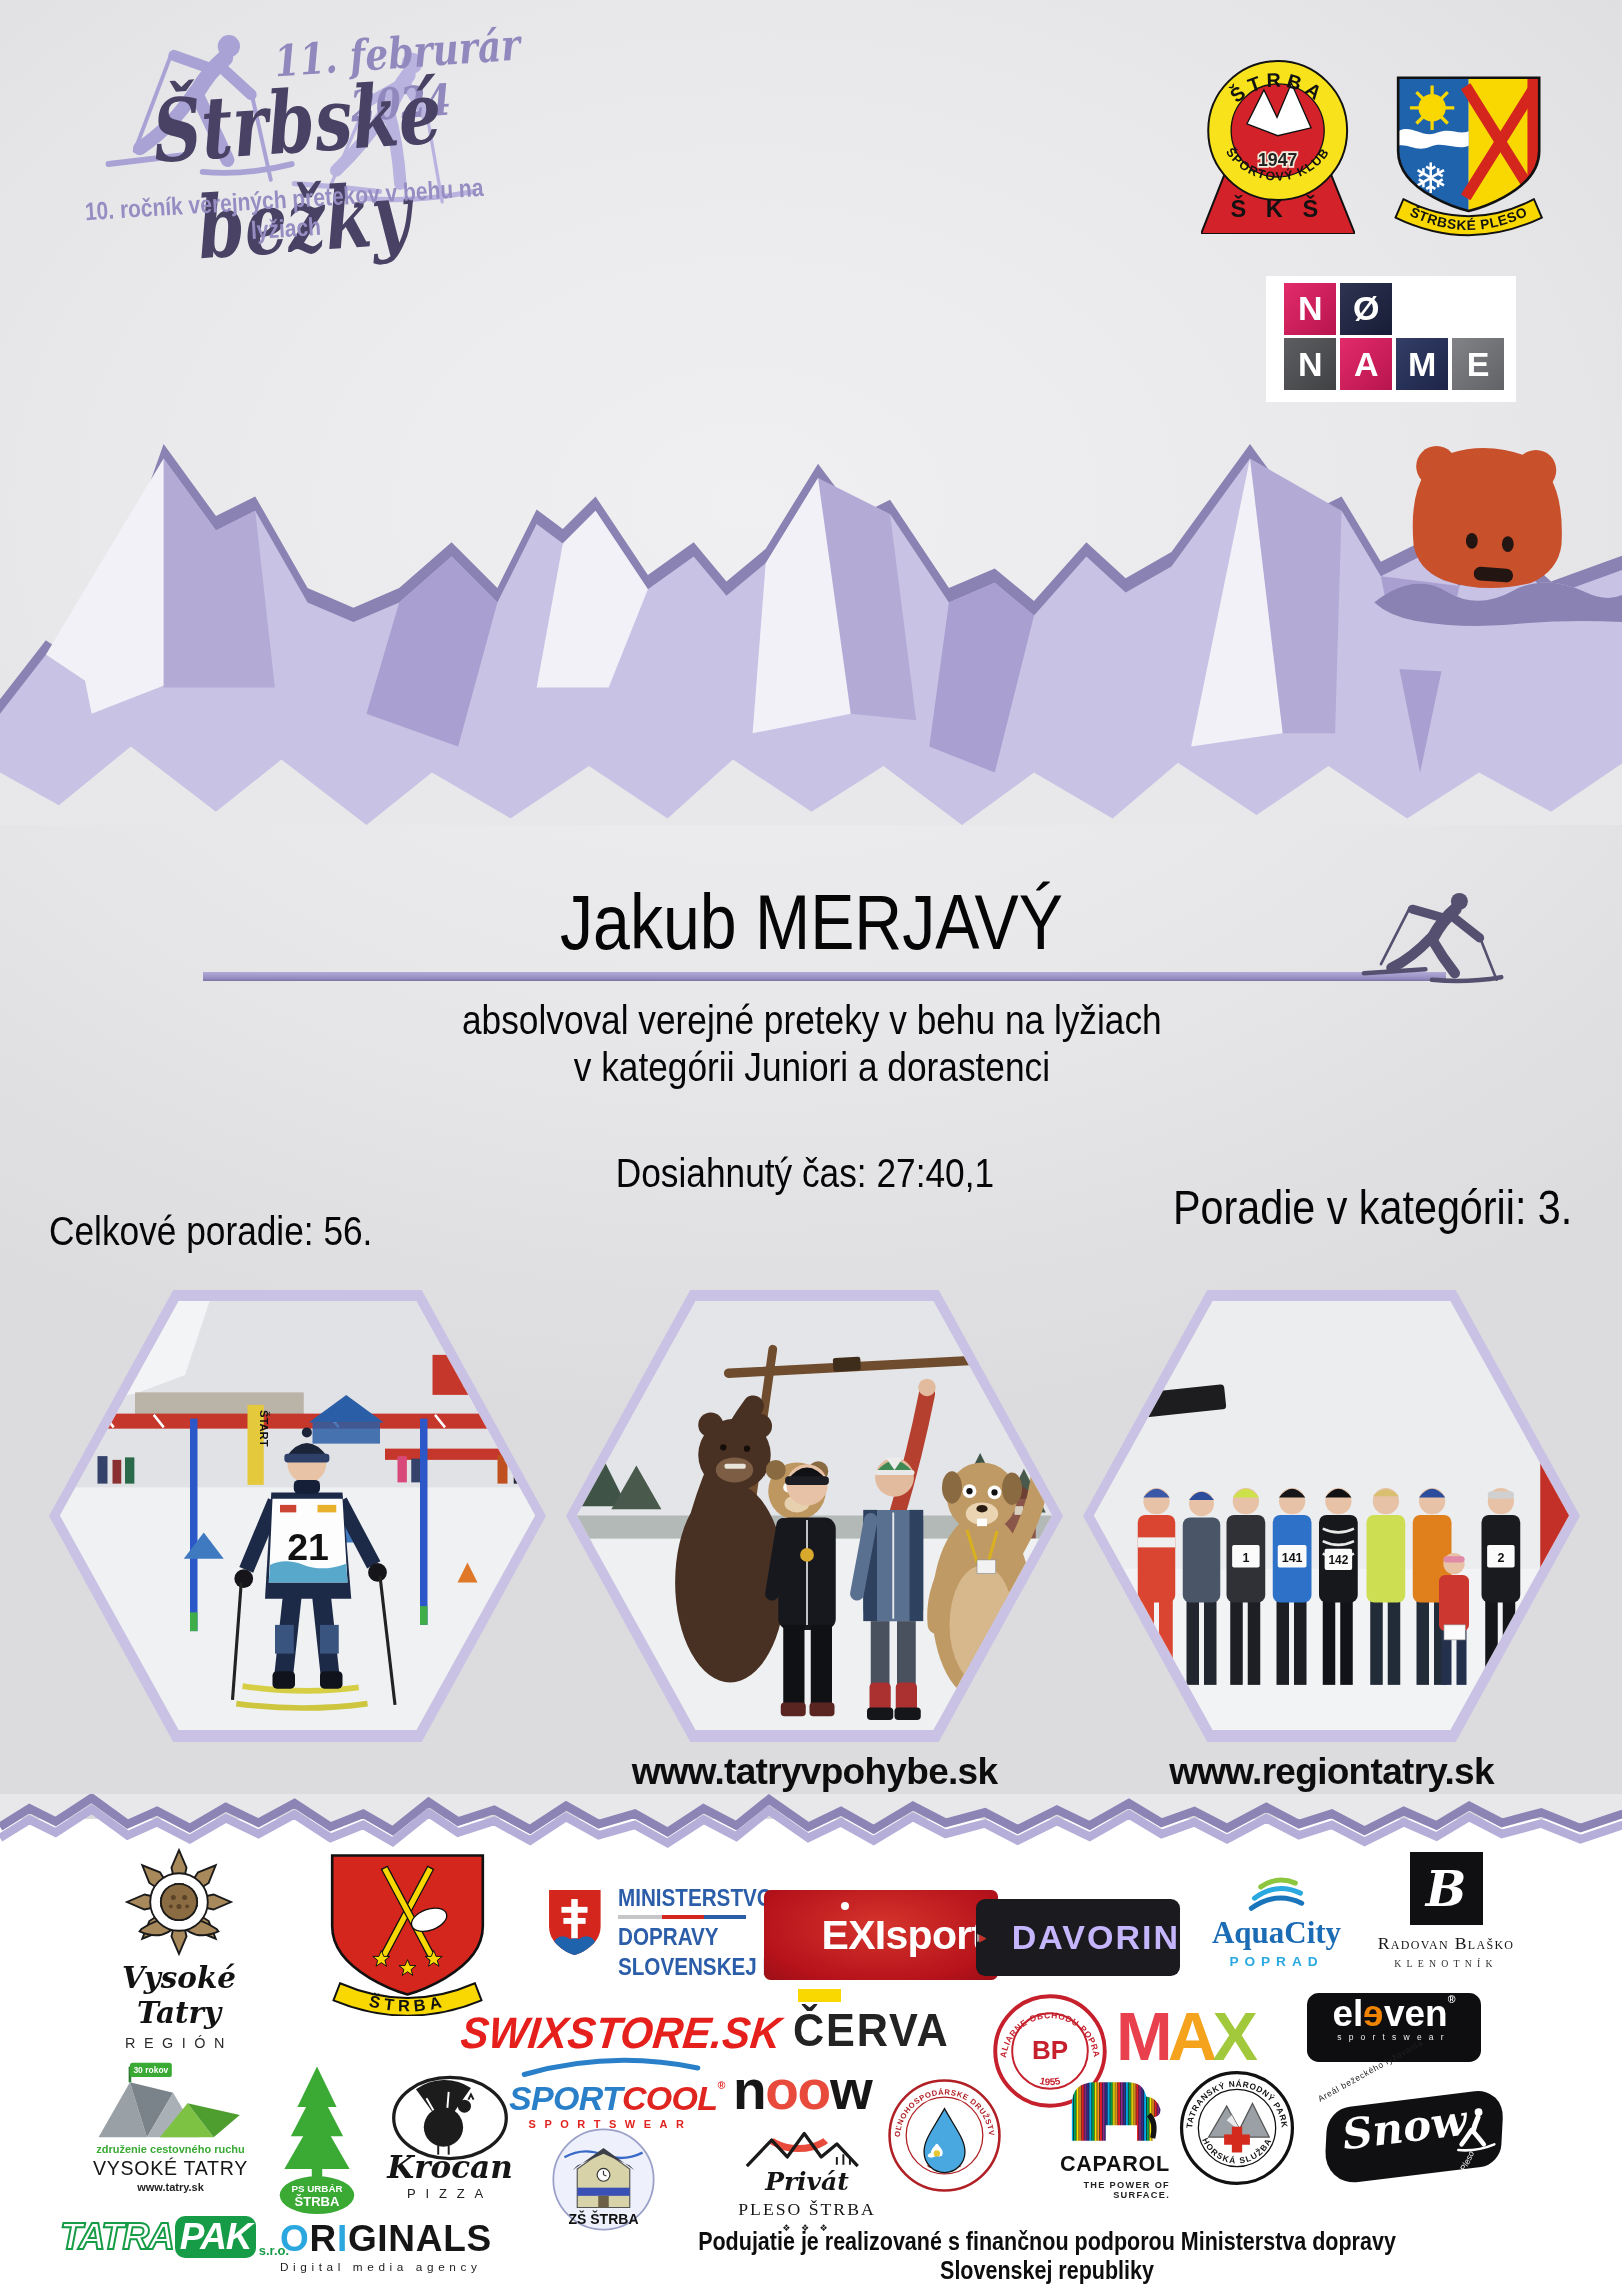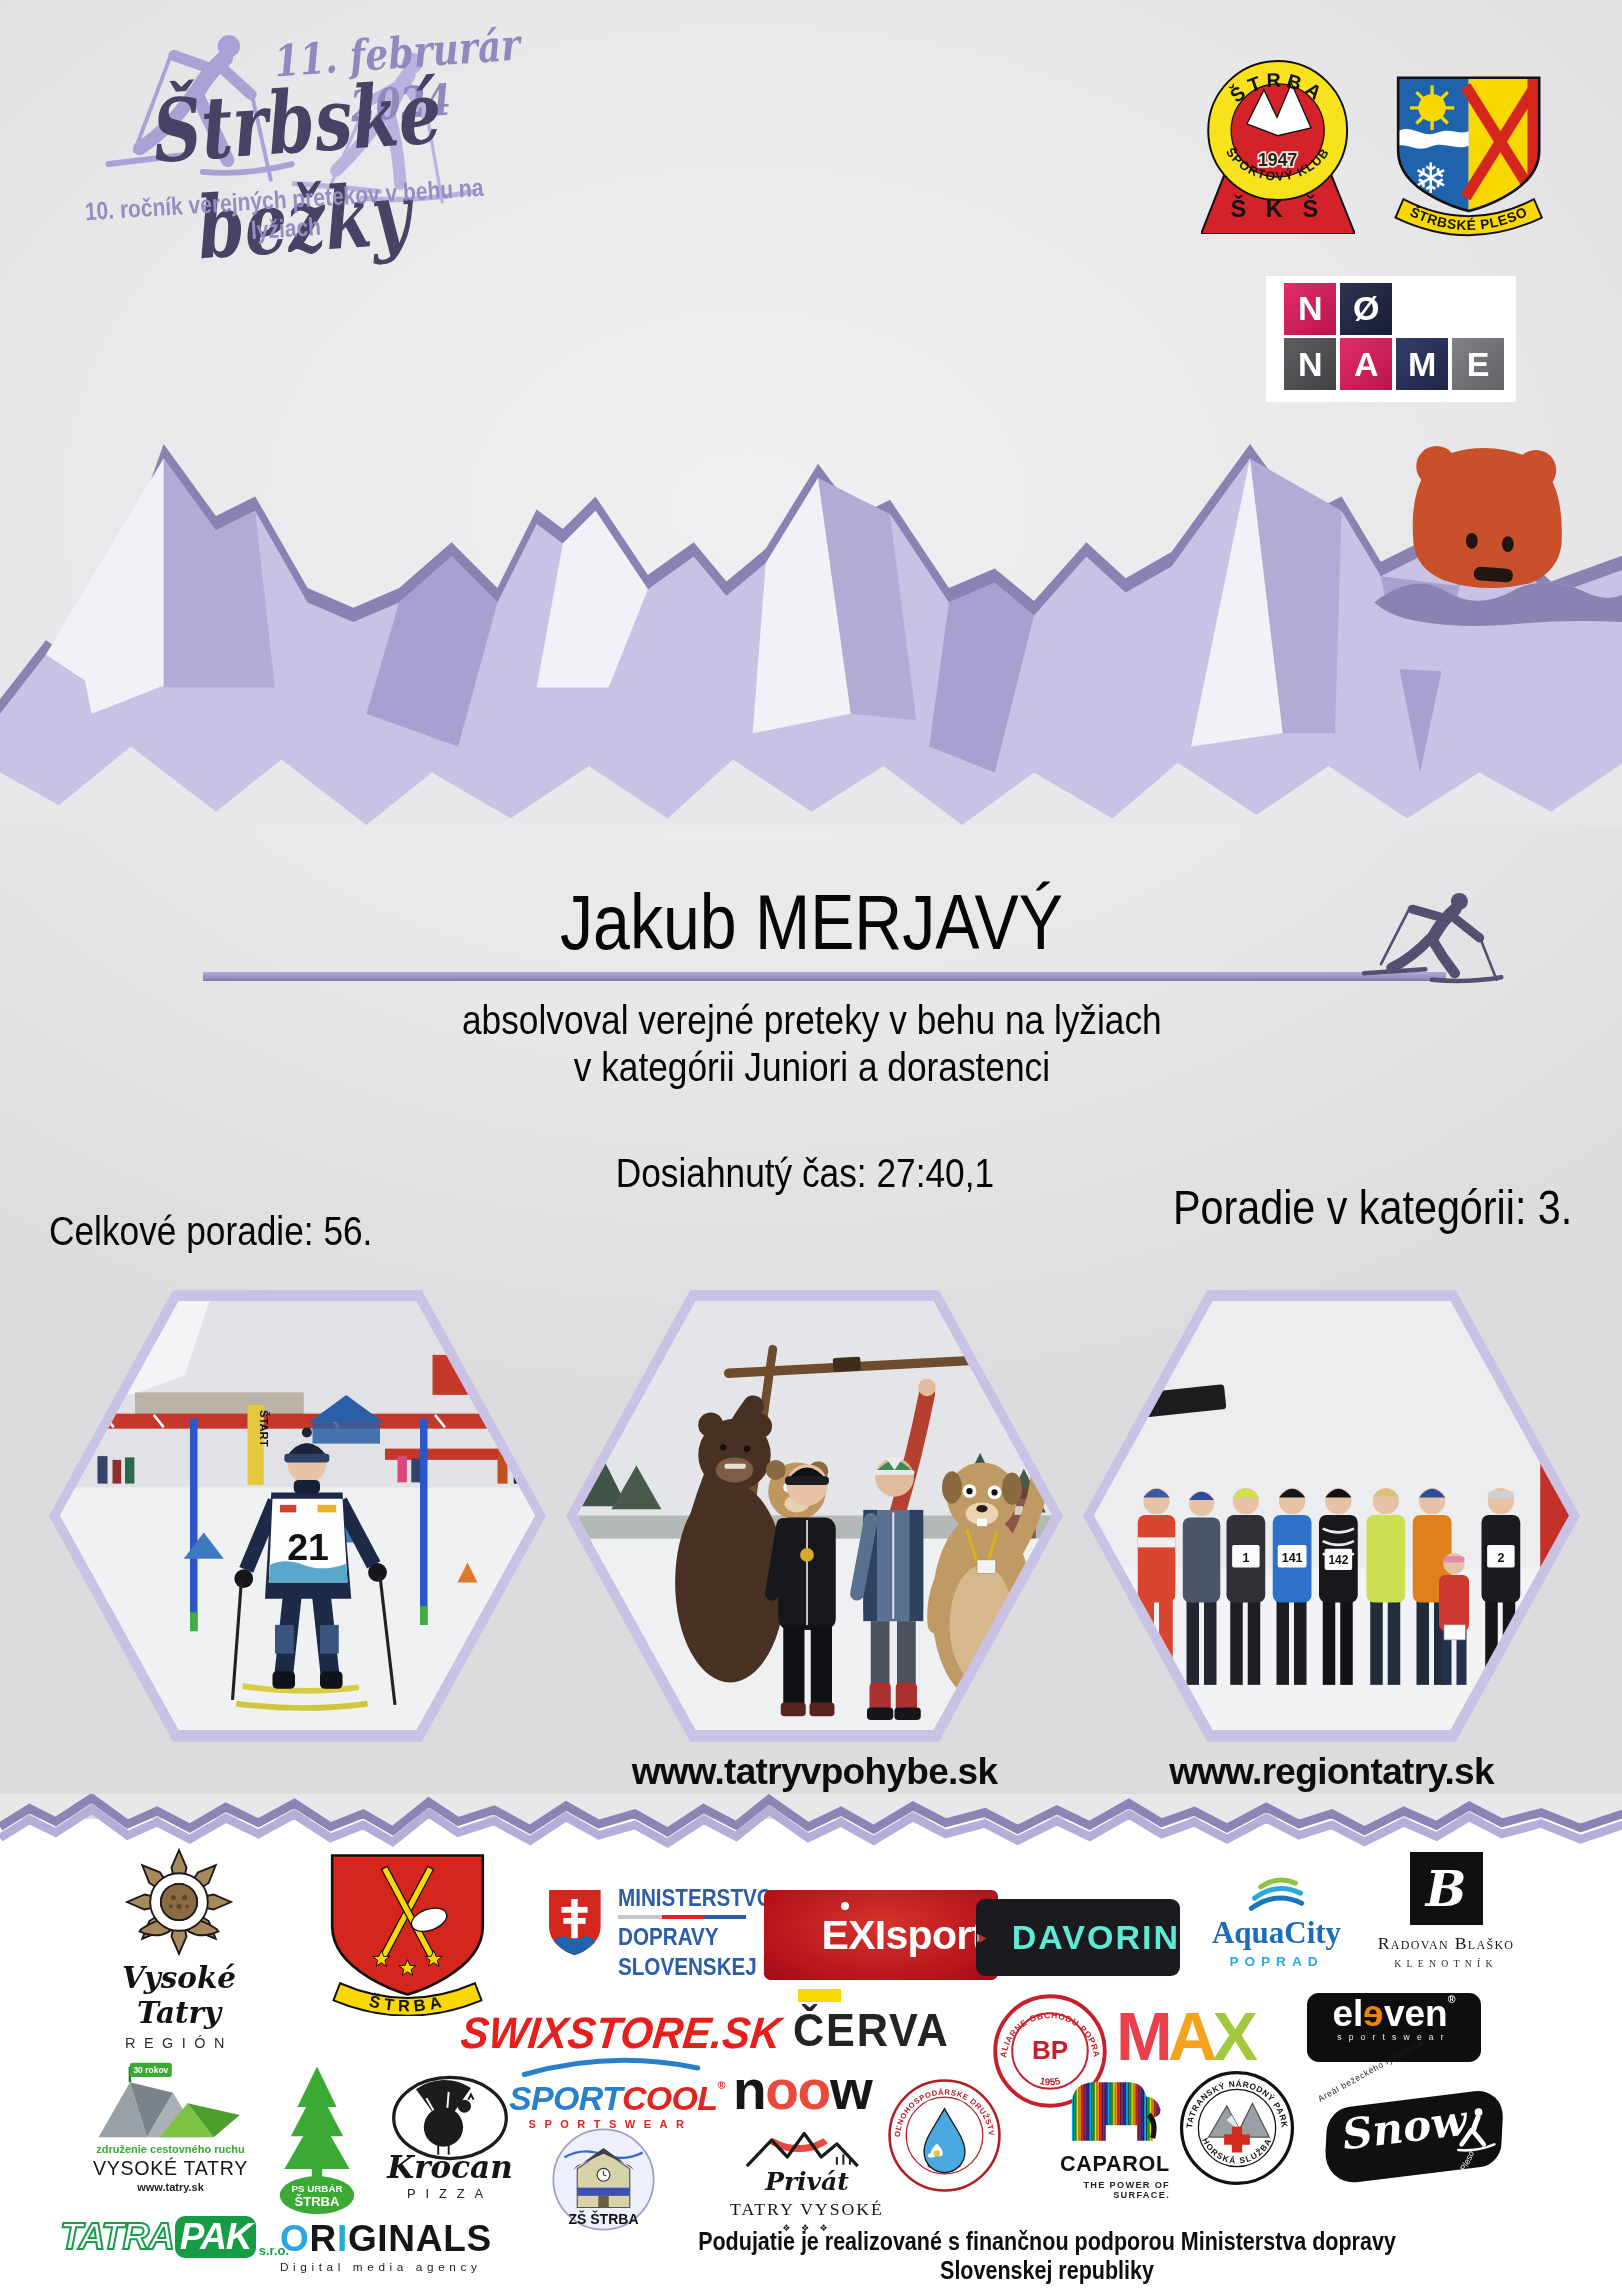--- a/index.html
+++ b/index.html
@@ -62,21 +62,21 @@
   .ministry{left:543px;top:1886px;display:flex;align-items:flex-start;}
   .min-text{margin-left:11.8px;color:#2b5da8;font-weight:700;font-size:24px;line-height:1.0;}
   .min-bar{width:128px;height:3.9px;margin:5.2px 0 5.9px 0;background:linear-gradient(90deg,#c6c6c8 0 34%,#d4261c 34% 67%,#2b5da8 67% 100%);}
   .exi{left:764px;top:1890px;width:190px;height:90px;border-radius:6.5px;
        background:radial-gradient(ellipse at 50% 40%,#d6342c 0%,#b5121b 75%,#9c0f16 100%);
        display:flex;align-items:center;justify-content:center;padding-left:44px;}
   .exi span{color:#fff;font-weight:700;font-size:41px;letter-spacing:-0.7px;}
   .exi-dot{position:absolute;left:77px;top:11.8px;width:7.9px;height:7.9px;border-radius:50%;background:#fff;}
   .davorin{left:976px;top:1899px;width:204px;height:77px;background:#1b1b1f;border-radius:9.2px;
            display:flex;align-items:center;justify-content:center;gap:9.2px;}
-  .davorin span{color:#5eead4;font-weight:700;font-size:34px;letter-spacing:2px;margin-left:16px;}
+  .davorin span{color:#c4b5fd;font-weight:700;font-size:34px;letter-spacing:2px;margin-left:16px;}
   .aqua{left:1203px;top:1873px;width:147px;text-align:center;}
   .aqua-name{font-family:"Liberation Serif",serif;font-weight:700;font-size:31px;color:#1b6cb5;margin-top:1.3px;}
   .aqua-sub{font-size:13.7px;letter-spacing:5.9px;color:#2aa9e0;font-weight:700;margin-top:2.6px;}
   .blasko{left:1369px;top:1852px;width:154px;text-align:center;}
   .blasko-sq{width:73px;height:73px;background:#101012;margin:0 auto;display:flex;align-items:center;justify-content:center;
              font-family:"DejaVu Serif",serif;font-style:italic;font-weight:bold;font-size:48px;color:#fff;}
   .blasko-name{font-family:"Liberation Serif",serif;font-variant:small-caps;font-size:17.7px;letter-spacing:1.3px;color:#151515;margin-top:7.9px;}
   .blasko-sub{font-family:"Liberation Serif",serif;font-size:9.8px;letter-spacing:5.2px;color:#333;margin-top:3.9px;}
 
   
@@ -746,21 +746,21 @@
     <rect x="86" y="118" width="18" height="20" fill="#6b6046"></rect>
     <text x="95" y="166" text-anchor="middle" font-size="24" font-weight="bold" fill="#111">ZŠ ŠTRBA</text>
   </svg>
 
   <div class="abs privat">
     <svg width="137" height="41" viewBox="0 0 210 62">
       <path d="M12,58 L50,18 L74,44 L100,8 L126,44 L150,24 L182,58" fill="none" stroke="#1a1a1a" stroke-width="5" stroke-linejoin="round"></path>
       <path d="M150,44 v12 M160,40 v16 M170,44 v12" stroke="#1a1a1a" stroke-width="3"></path>
     </svg>
     <div class="privat-name">Privát</div>
-    <div class="privat-sub">TATRY VYSOKÉ</div>
+    <div class="privat-sub">PLESO ŠTRBA</div>
     <div class="privat-orn">❖ ❖ ❖</div>
   </div>
 
   <svg class="abs pd" width="115" height="115" viewBox="0 0 180 180">
     <circle cx="90" cy="90" r="86" fill="#fff" stroke="#b02025" stroke-width="4"></circle>
     <circle cx="90" cy="90" r="60" fill="none" stroke="#b02025" stroke-width="2"></circle>
     <defs>
       <path id="pdtop" d="M20,96 A70,70 0 0 1 160,96"></path>
       <path id="pdbot" d="M34,102 A58,58 0 0 0 146,102"></path>
     </defs>

